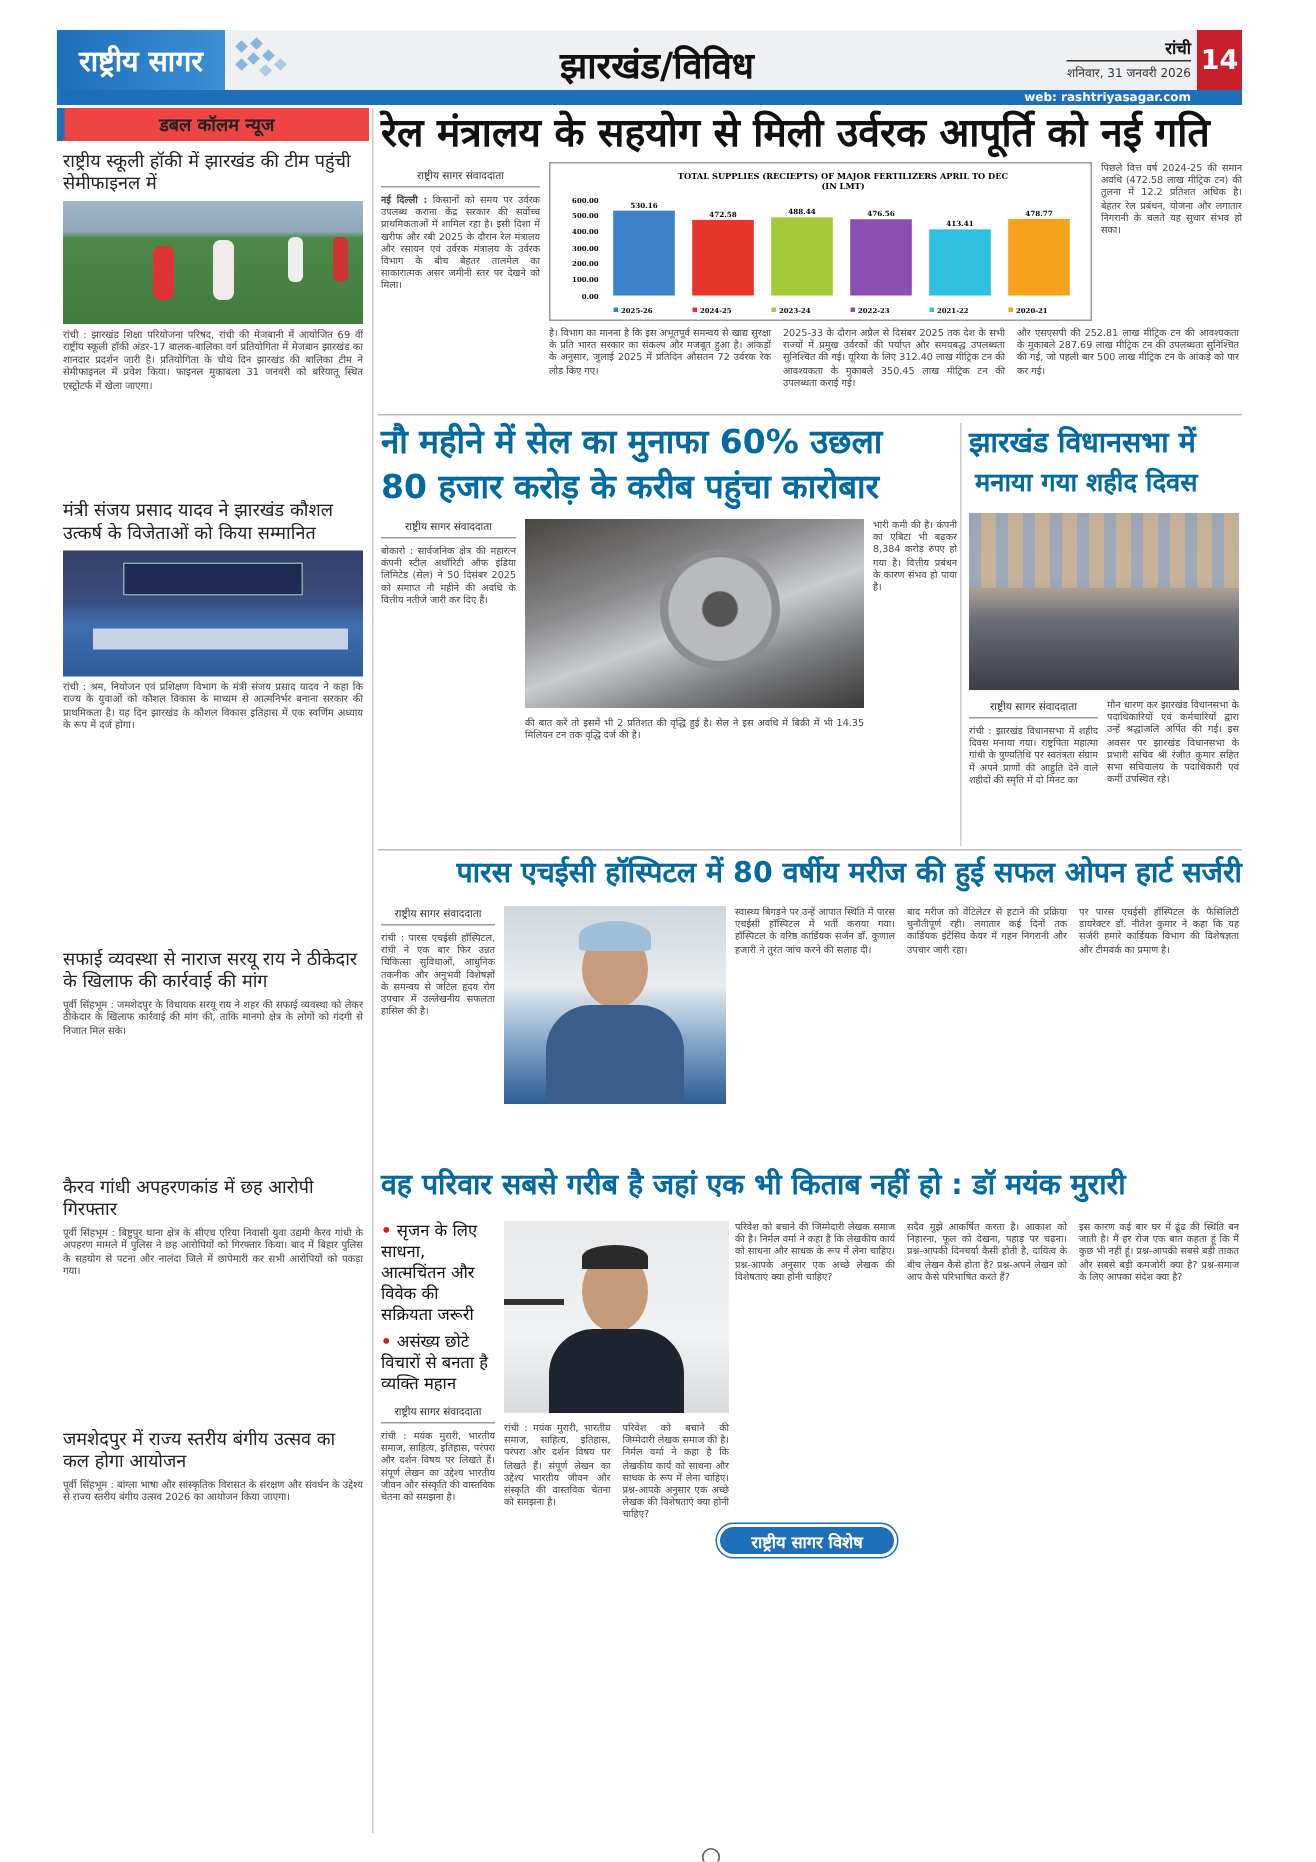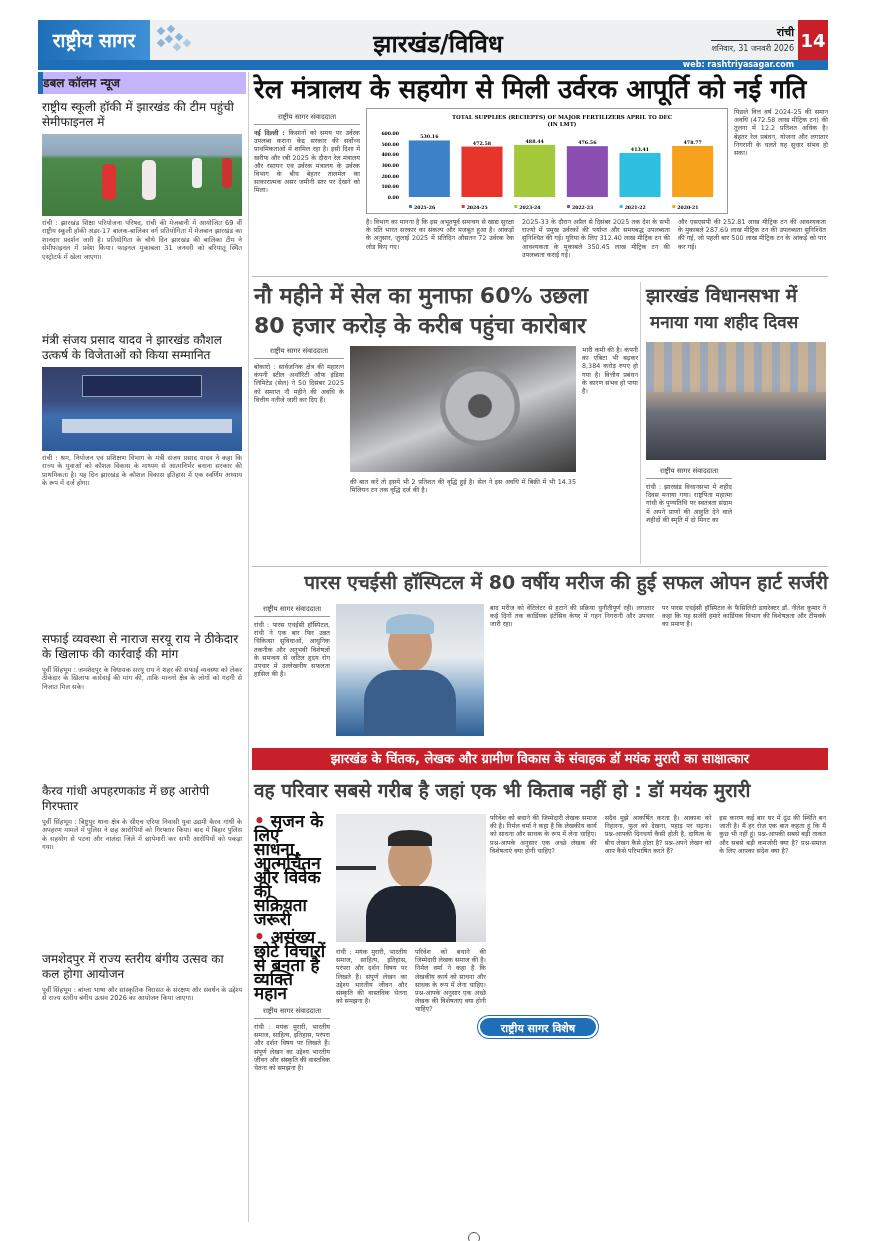--- a/index.html
+++ b/index.html
@@ -9,34 +9,34 @@
 .brand{position:absolute;left:0;top:0;width:112px;height:40px;background:linear-gradient(90deg,#1e6fb8,#3d8fd6);color:#fff;font-weight:bold;font-size:19px;display:flex;align-items:center;justify-content:center;clip-path:polygon(0 0,100% 0,110% 100%,0 100%)}
 .dots{position:absolute;left:118px;top:6px;width:40px;height:26px}
 .dots span{position:absolute;width:6px;height:6px;background:#6fa6d6;transform:rotate(45deg);opacity:.8}
 .section-title{position:absolute;left:200px;width:400px;top:6px;text-align:center;font-size:24px;font-weight:bold;color:#111}
 .city{position:absolute;right:34px;top:4px;text-align:center;font-size:11px;font-weight:bold;color:#111}
 .date{position:absolute;right:34px;top:20px;font-size:8px;color:#333;border-top:1px solid #333;padding-top:1px}
 .pageno{position:absolute;right:0;top:0;width:30px;height:40px;background:#c8202a;color:#fff;font-weight:bold;font-size:18px;display:flex;align-items:center;justify-content:center}
 .webbar{position:absolute;left:0;top:40px;width:790px;height:10px;background:#1e6fb8}
 .web{position:absolute;right:34px;top:40px;font-size:8px;color:#fff;font-weight:bold;line-height:10px}
 .leftcol{position:absolute;left:0;top:52px;width:208px;height:1150px}
-.dbl{background:#c4b5fd;border-left:5px solid #1e6fb8;height:22px;font-size:12px;font-weight:bold;line-height:22px}
+.dbl{background:#ef4444;border-left:5px solid #1e6fb8;height:22px;font-size:12px;font-weight:bold;text-align:center;line-height:22px}
 .lhead{font-size:12px;font-weight:normal;line-height:15px;margin:6px 4px 4px}
 .photo{margin:0 4px;background:#556;position:relative;overflow:hidden}
 .body-text{font-size:6.6px;line-height:8.4px;color:#444;margin:3px 4px;text-align:justify}
 .col-rule{position:absolute;left:210px;top:52px;width:1px;height:1150px;background:#ccc}
 .mainhead{position:absolute;left:216px;top:52px;width:574px;font-size:26px;font-weight:bold;line-height:34px;color:#111;white-space:nowrap}
 .byline{font-size:7px;text-align:center;color:#333;border-bottom:1px solid #999;padding-bottom:3px;margin-bottom:4px}
 .chartbox{position:absolute;left:328px;top:88px;width:362px;height:106px;border:1px solid #999;background:#fff}
 .textcols{position:absolute;display:flex;gap:8px}
 .textcols p{flex:1;font-size:6.4px;line-height:8.2px;color:#444;text-align:justify}
-.h2{position:absolute;font-weight:bold;color:#404040;white-space:nowrap}
+.h2{position:absolute;font-weight:bold;color:#0369a1;white-space:nowrap}
 .redbar{position:absolute;left:214px;top:728px;width:576px;height:22px;background:#c8202a;color:#fff;font-size:13px;font-weight:bold;line-height:22px;text-align:center}
 .badge{position:absolute;left:440px;top:996px;width:120px;height:22px;background:#1e6fb8;color:#fff;border-radius:12px;font-size:11px;font-weight:bold;text-align:center;line-height:22px;border:2px solid #fff;box-shadow:0 0 0 1px #1e6fb8}
-.bullet{font-size:17px;font-weight:bold;line-height:14px;color:#111;margin-bottom:4px}
+.bullet{font-size:11px;font-weight:normal;line-height:14px;color:#111;margin-bottom:4px}
 .bullet b{color:#c8202a}
 .footer-icon{position:absolute;left:430px;top:1212px;width:12px;height:12px;border:1px solid #555;border-radius:50%}
 </style>
 </head>
 <body>
 
 <div class="page">
 
   <div class="masthead">
     <div class="brand">राष्ट्रीय सागर</div>
@@ -178,39 +178,42 @@
 
   <div class="h2" style="left:608px;top:262px;font-size:19px;line-height:26px">झारखंड विधानसभा में</div>
   <div class="h2" style="left:612px;top:290px;font-size:17px;line-height:24px">मनाया गया शहीद दिवस</div>
   <div style="position:absolute;left:608px;top:322px;width:180px;height:118px;background:linear-gradient(180deg,#b9a38d 0%,#c8b49c 35%,#6b6f7a 60%,#3c3e48 100%)">
     <div style="position:absolute;left:0;top:0;width:180px;height:50px;background:repeating-linear-gradient(90deg,#8fa6c4 0 8px,#c9b39a 8px 18px);opacity:.7"></div>
   </div>
   <div style="position:absolute;left:608px;top:446px;width:86px;height:96px;overflow:hidden">
     <div class="byline">राष्ट्रीय सागर संवाददाता</div>
     <p style="font-size:6.4px;line-height:8.2px;color:#444;text-align:justify">रांची : झारखंड विधानसभा में शहीद दिवस मनाया गया। राष्ट्रपिता महात्मा गांधी के पुण्यतिथि पर स्वतंत्रता संग्राम में अपने प्राणों की आहुति देने वाले शहीदों की स्मृति में दो मिनट का</p>
   </div>
+  <div style="position:absolute;left:700px;top:446px;width:88px;height:96px;overflow:hidden">
+    <p style="font-size:6.4px;line-height:8.2px;color:#444;text-align:justify">मौन धारण कर झारखंड विधानसभा के पदाधिकारियों एवं कर्मचारियों द्वारा उन्हें श्रद्धांजलि अर्पित की गई। इस अवसर पर झारखंड विधानसभा के प्रभारी सचिव श्री रंजीत कुमार सहित सभा सचिवालय के पदाधिकारी एवं कर्मी उपस्थित रहे।</p>
+  </div>
 
   <div style="position:absolute;left:214px;top:546px;width:576px;height:1px;background:#bbb"></div>
 
   <div class="h2" style="left:216px;top:548px;width:574px;text-align:right;font-size:19px;line-height:28px">पारस एचईसी हॉस्पिटल में 80 वर्षीय मरीज की हुई सफल ओपन हार्ट सर्जरी</div>
   <div style="position:absolute;left:216px;top:584px;width:76px;height:140px;overflow:hidden">
     <div class="byline">राष्ट्रीय सागर संवाददाता</div>
     <p style="font-size:6.4px;line-height:8.2px;color:#444;text-align:justify">रांची : पारस एचईसी हॉस्पिटल, रांची ने एक बार फिर उन्नत चिकित्सा सुविधाओं, आधुनिक तकनीक और अनुभवी विशेषज्ञों के समन्वय से जटिल हृदय रोग उपचार में उल्लेखनीय सफलता हासिल की है।</p>
   </div>
   <div style="position:absolute;left:298px;top:584px;width:148px;height:132px;background:linear-gradient(180deg,#cfd6dd 0%,#e8ecef 40%,#7ea3c8 70%,#2f5e93 100%)">
     <div style="position:absolute;left:52px;top:16px;width:44px;height:52px;border-radius:50%;background:#c99b7d"></div>
     <div style="position:absolute;left:50px;top:10px;width:48px;height:20px;border-radius:50% 50% 10% 10%;background:#9fbfd8"></div>
     <div style="position:absolute;left:28px;top:66px;width:92px;height:66px;border-radius:30px 30px 0 0;background:#3a5f8c"></div>
   </div>
   <div class="textcols" style="left:452px;top:584px;width:336px;height:140px;overflow:hidden">
+    <p>स्वास्थ्य बिगड़ने पर उन्हें आपात स्थिति में पारस एचईसी हॉस्पिटल में भर्ती कराया गया। हॉस्पिटल के वरिष्ठ कार्डियक सर्जन डॉ. कुणाल हजारी ने तुरंत जांच करने की सलाह दी।</p>
     <p>बाद मरीज को वेंटिलेटर से हटाने की प्रक्रिया चुनौतीपूर्ण रही। लगातार कई दिनों तक कार्डियक इंटेंसिव केयर में गहन निगरानी और उपचार जारी रहा।</p>
     <p>पर पारस एचईसी हॉस्पिटल के फैसिलिटी डायरेक्टर डॉ. नीतेश कुमार ने कहा कि यह सर्जरी हमारे कार्डियक विभाग की विशेषज्ञता और टीमवर्क का प्रमाण है।</p>
   </div>
 
-  <div class="redbar">झारखंड के चिंतक, लेखक और ग्रामीण विकास के संवाहक डॉ मयंक मुरारी का साक्षात्कार</div>
   <div class="h2" style="left:216px;top:756px;width:574px;font-size:19px;line-height:28px;font-weight:bold">वह परिवार सबसे गरीब है जहां एक भी किताब नहीं हो : डॉ मयंक मुरारी</div>
 
   <div style="position:absolute;left:216px;top:794px;width:76px">
     <div class="bullet"><b>•</b> <span>सृजन के लिए साधना, आत्मचिंतन और विवेक की सक्रियता जरूरी</span></div>
     <div class="bullet"><b>•</b> <span>असंख्य छोटे विचारों से बनता है व्यक्ति महान</span></div>
     <div class="byline" style="margin-top:6px">राष्ट्रीय सागर संवाददाता</div>
     <p style="font-size:6.4px;line-height:8.2px;color:#444;text-align:justify;height:240px;overflow:hidden">रांची : मयंक मुरारी, भारतीय समाज, साहित्य, इतिहास, परंपरा और दर्शन विषय पर लिखते हैं। संपूर्ण लेखन का उद्देश्य भारतीय जीवन और संस्कृति की वास्तविक चेतना को समझना है।</p>
   </div>
 
   <div style="position:absolute;left:298px;top:794px;width:150px;height:128px;background:linear-gradient(180deg,#e6e8ea 0%,#f1f2f3 60%,#d8dadd 100%)">

